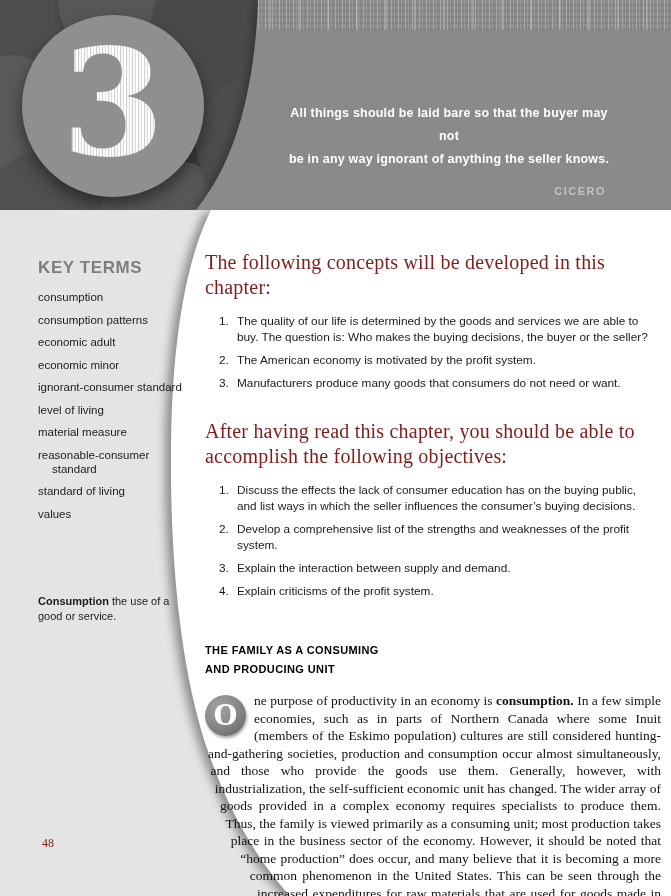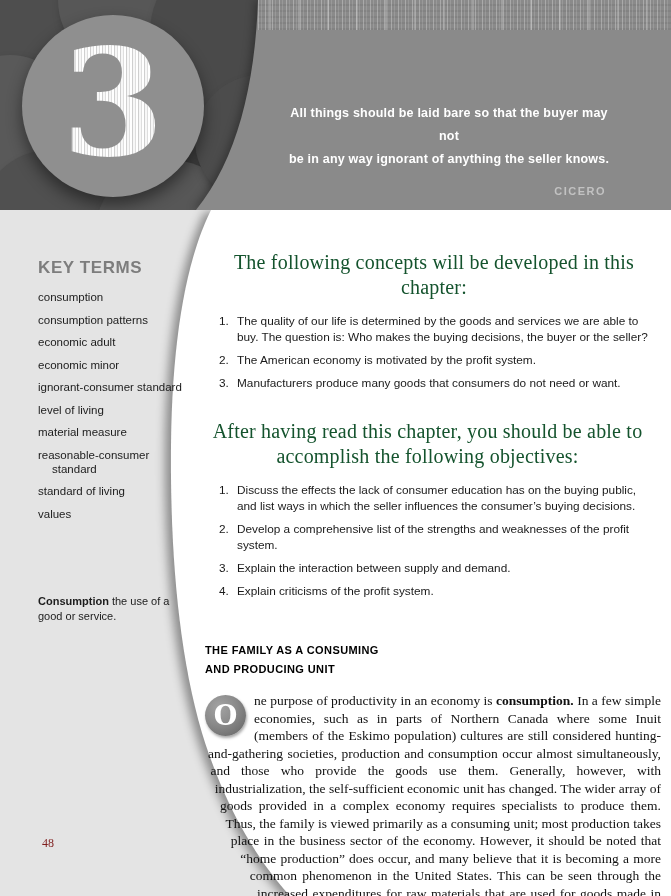--- a/index.html
+++ b/index.html
@@ -44,21 +44,21 @@
   
   .key-terms { position:absolute; left:38px; top:48px; width:150px; }
   .key-terms-title { color:#7d7d7d; font-weight:bold; font-size:17px; letter-spacing:0.6px; margin-bottom:12px; }
   .key-term { color:#1c1c1c; font-size:11.5px; line-height:14px; margin-bottom:8.5px; padding-left:14px; text-indent:-14px; }
   .margin-note { position:absolute; left:38px; top:376px; width:132px; color:#1c1c1c; font-size:11px; line-height:15px;margin-top:8px; }
   .margin-note b { font-weight:bold; }
   .page-number { position:absolute; left:42px; top:626px; font-family:"Liberation Serif", serif; font-size:12px; color:#7f1d1d; }
 
   
   .main { position:absolute; left:205px; top:40px; width:458px; color:#111; }
-  .serif-heading { font-family:"Liberation Serif", serif; font-size:20px; line-height:25px; color:#14532d; letter-spacing:0.2px;text-align:center; }
+  .serif-heading { font-family:"Liberation Serif", serif; font-size:20px; line-height:25px; color:#7f1d1d; letter-spacing:0.2px; }
   .olist { margin:13px 0 0 14px; }
   .olist-item { display:flex; margin-bottom:7px; font-size:11.8px; line-height:16px; color:#1a1a1a; }
   .olist-item .num { width:18px; flex:0 0 18px; }
   .olist-item .txt { flex:1; padding-right:6px; }
   .objectives-heading { margin-top:28px; width:445px; }
   .section-heading { margin-top:42px; font-weight:bold; font-size:11px; line-height:19px; letter-spacing:0.4px; color:#000; }
   .body-para { margin-top:13px; font-family:"Liberation Serif", serif; font-size:13.5px; line-height:17.5px;
     text-align:justify; color:#111; width:456px; }
   .drop-cap-circle { float:left; width:41px; height:41px; margin:3px 8px 2px 0; border-radius:50%;
     background:radial-gradient(circle at 35% 30%, #a3a3a3 0%, #8a8a8a 45%, #5f5f5f 100%);

